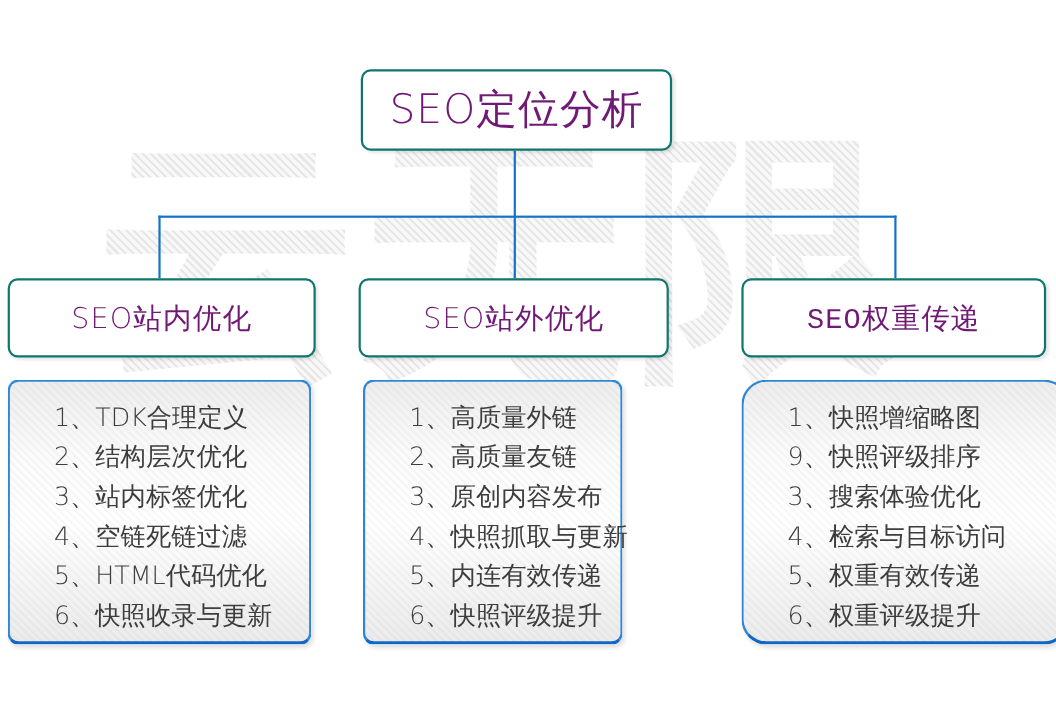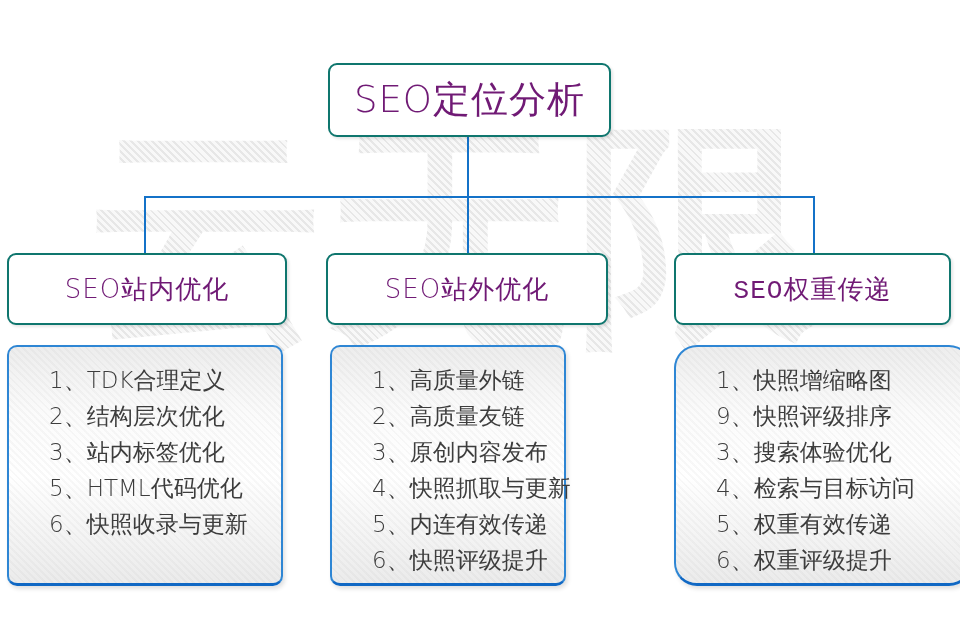--- a/index.html
+++ b/index.html
@@ -84,20 +84,21 @@
   </div>
   <div class="node branch-header bh3">
     <span>SEO权重传递</span>
   </div>
 
   <div class="panel pn1">
     <ul>
       <li>1、TDK合理定义</li>
       <li>2、结构层次优化</li>
       <li>3、站内标签优化</li>
+      <li>4、空链死链过滤</li>
       <li>5、HTML代码优化</li>
       <li>6、快照收录与更新</li>
     </ul>
   </div>
 
   <div class="panel pn2">
     <ul>
       <li>1、高质量外链</li>
       <li>2、高质量友链</li>
       <li>3、原创内容发布</li>

